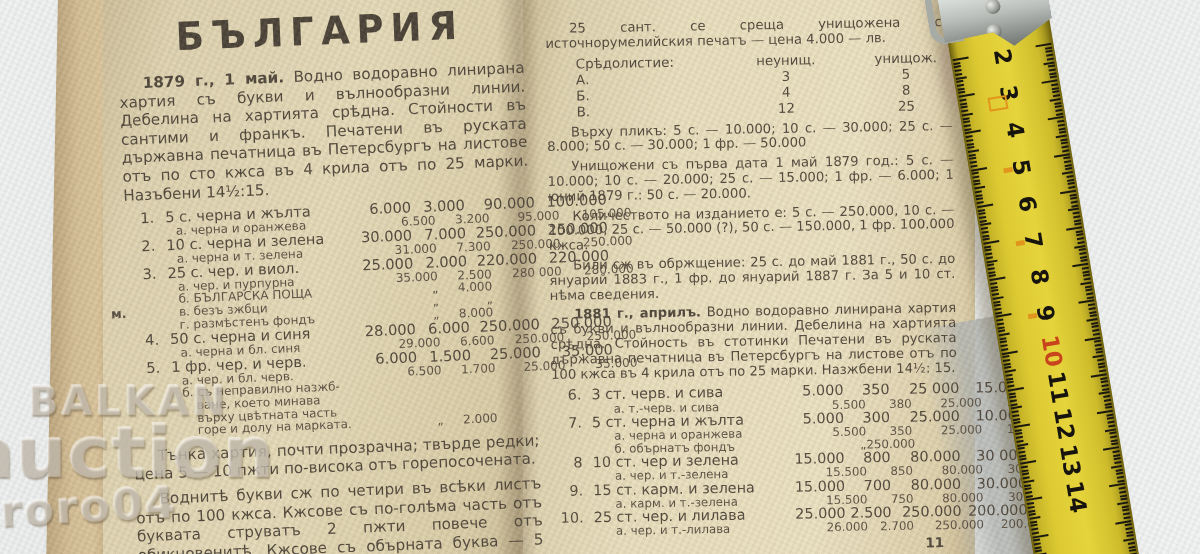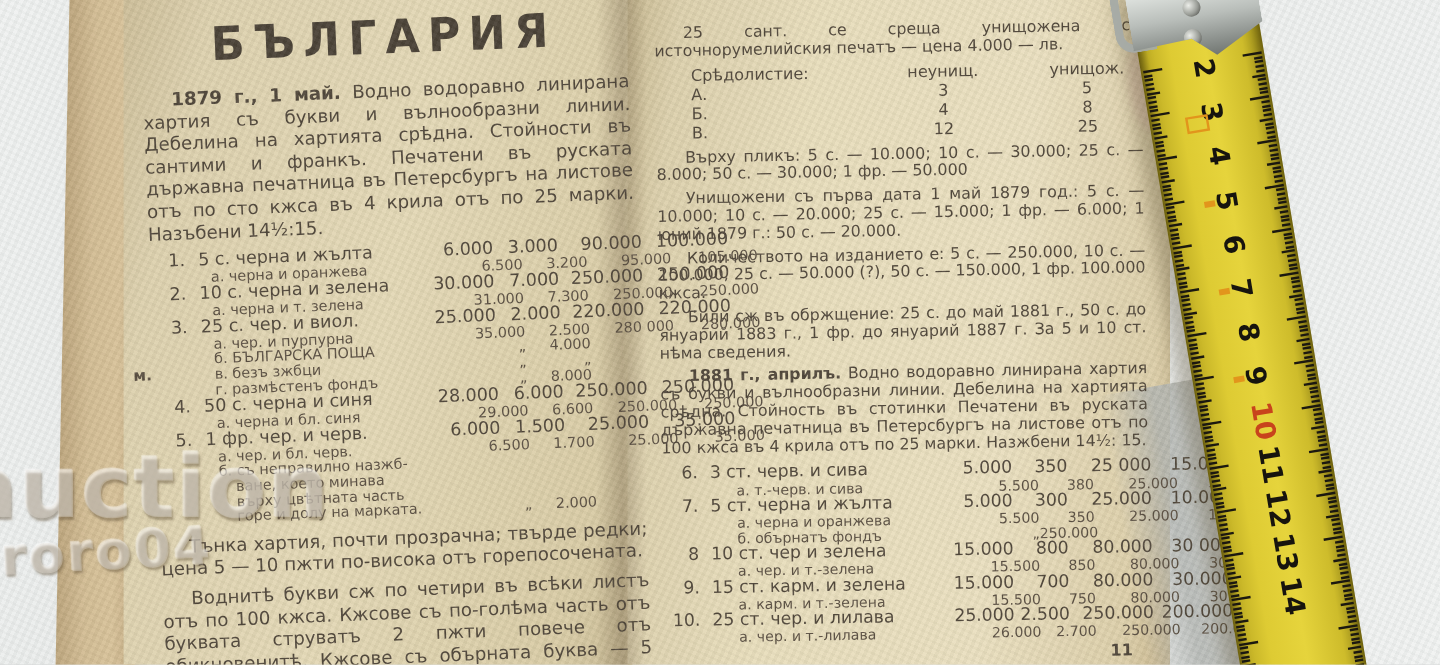--- a/index.html
+++ b/index.html
@@ -353,20 +353,21 @@
           <span class="c-v1">26.000</span>
           <span class="c-v2">2.700</span>
           <span class="c-v3">250.000</span>
           <span class="c-v4">200.000</span>
         </div>
       </div>
     <div class="pagenum">11</div>
   </div>
 
   <div class="wm">
+    <div class="wm-1">BALKAN</div>
     <div class="wm-2">auction</div>
     <div class="wm-3">roro04</div>
   </div>
 
   <div class="tape">
     <div class="hook"></div>
     <div class="clip">
       <div class="rivet r1"></div>
       <div class="rivet r2"></div>
     </div>

